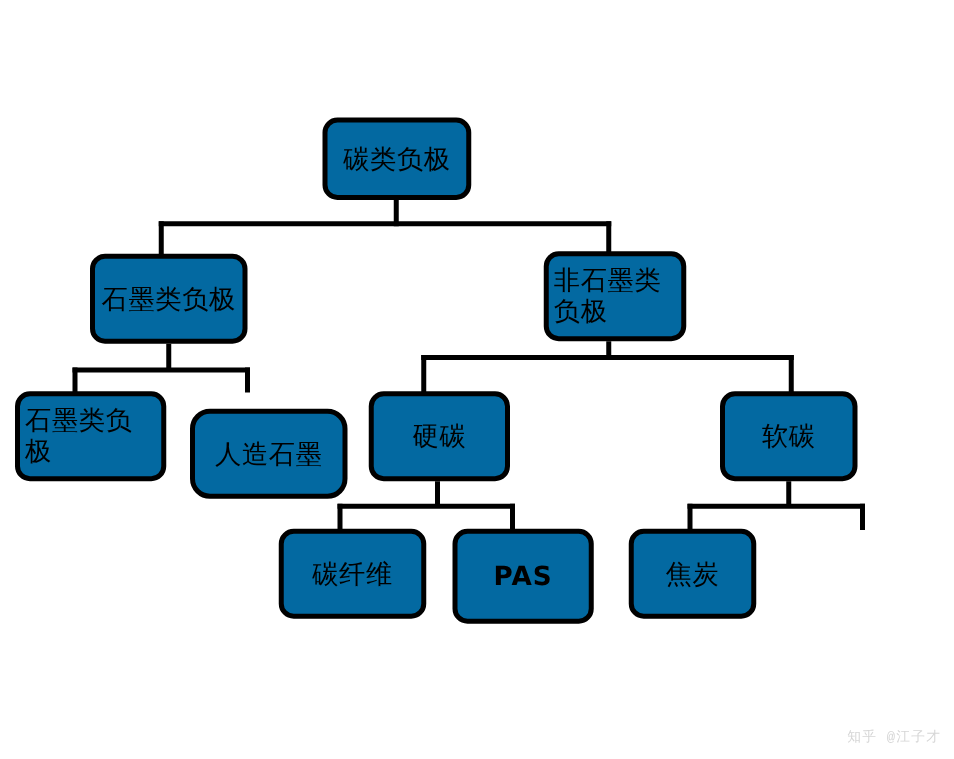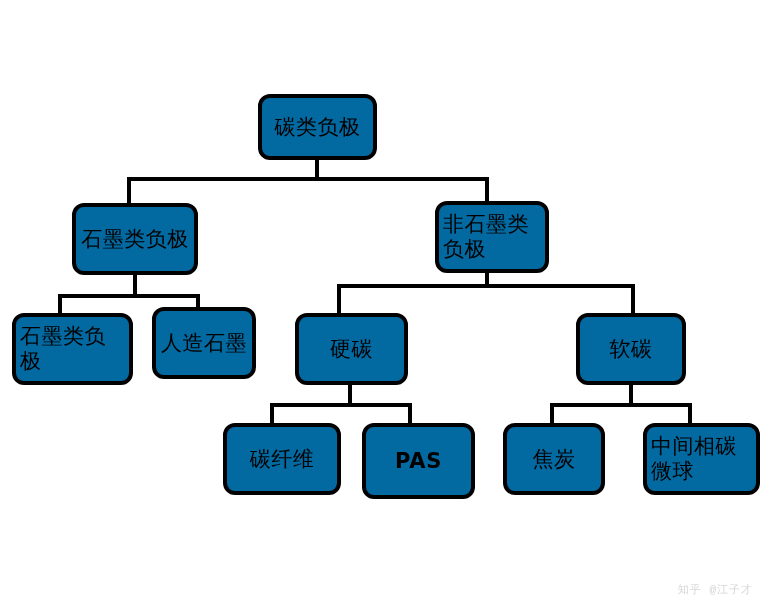--- a/index.html
+++ b/index.html
@@ -103,21 +103,21 @@
   </div>
 
   <div class="node" style="left:435px; top:201px; width:114px; height:72px;">
     <span class="label">非石墨类负极</span>
   </div>
 
   <div class="node" style="left:12px; top:313px; width:121px; height:72px;">
     <span class="label">石墨类负极</span>
   </div>
 
-  <div class="node" style="left:152px; top:307px; width:104px; height:72px;">
+  <div class="node" style="left:152px; top:327px; width:126px; height:72px;border-radius:16px;">
     <span class="label">人造石墨</span>
   </div>
 
   <div class="node" style="left:295px; top:313px; width:113px; height:72px;">
     <span class="label">硬碳</span>
   </div>
 
   <div class="node" style="left:576px; top:313px; width:110px; height:72px;font-family:Liberation Serif, serif;">
     <span class="label">软碳</span>
   </div>
@@ -127,19 +127,16 @@
   </div>
 
   <div class="node latin" style="left:362px; top:423px; width:113px; height:76px;">
     <span class="label">PAS</span>
   </div>
 
   <div class="node" style="left:503px; top:423px; width:102px; height:72px;">
     <span class="label">焦炭</span>
   </div>
 
-  <div class="node" style="left:643px; top:423px; width:117px; height:72px;">
-    <span class="label">中间相碳微球</span>
-  </div>
 
   <div id="watermark">知乎 @江子才</div>
 
 </div>
 
 </body></html>

